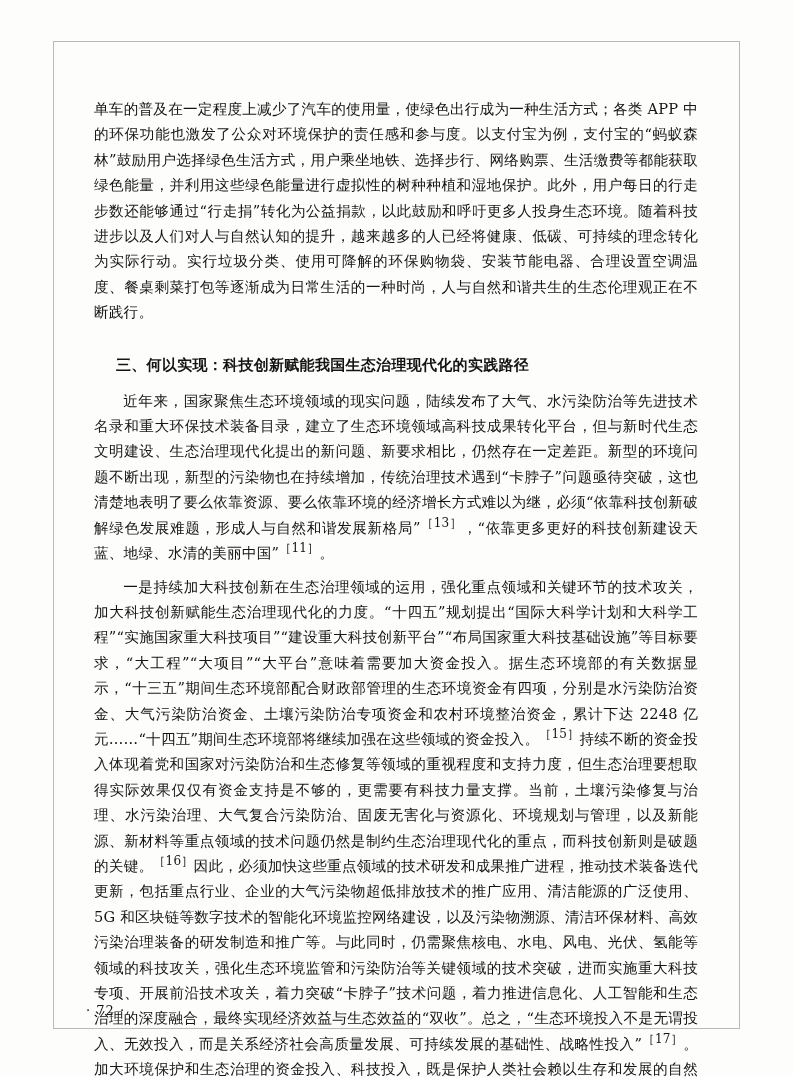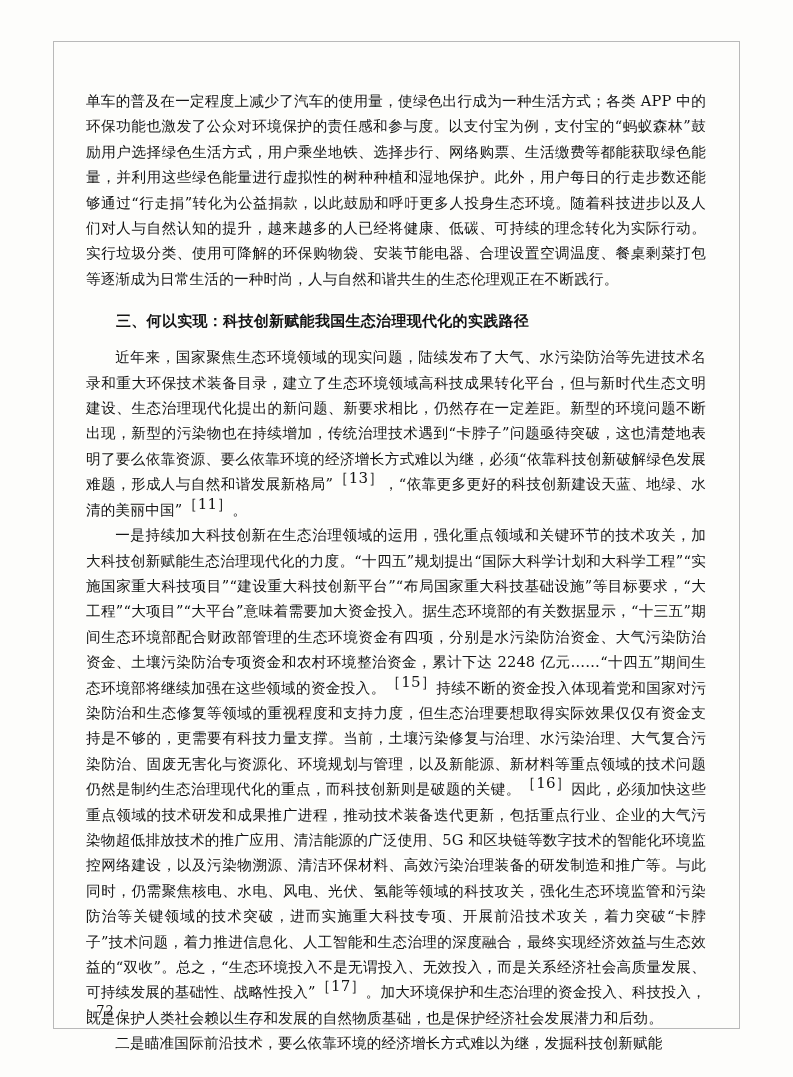--- a/index.html
+++ b/index.html
@@ -31,41 +31,41 @@
     border: 1px solid #b9b9b9;
     box-sizing: border-box;
   }
   .content {
     position: absolute;
     left: 86px;
     top: 88px;
     width: 620px;
   }
   p {
-    margin: 0;
+    margin: 8px;
     font-size: 14.6px;
     line-height: 25.4px;
     text-align: justify;
     text-justify: inter-ideograph;
     letter-spacing: 0.2px;
     font-family: "DejaVu Serif", "Liberation Serif", serif;
   }
   p.indent {
     text-indent: 2em;
   }
   .section-title {
-    margin: 18px 0 10px 0;
+    margin: 28px 0 10px 0;
     font-size: 15px;
     font-weight: bold;
     text-indent: 2em;
     line-height: 25px;
     letter-spacing: 0.3px;
   }
   sup {
-    font-size: 15px;
+    font-size: 12px;
     vertical-align: super;
     line-height: 0;
   }
   .footer {
     position: absolute;
     left: 86px;
     top: 1003px;
     width: 620px;
     font-size: 13px;
     letter-spacing: 1px;

